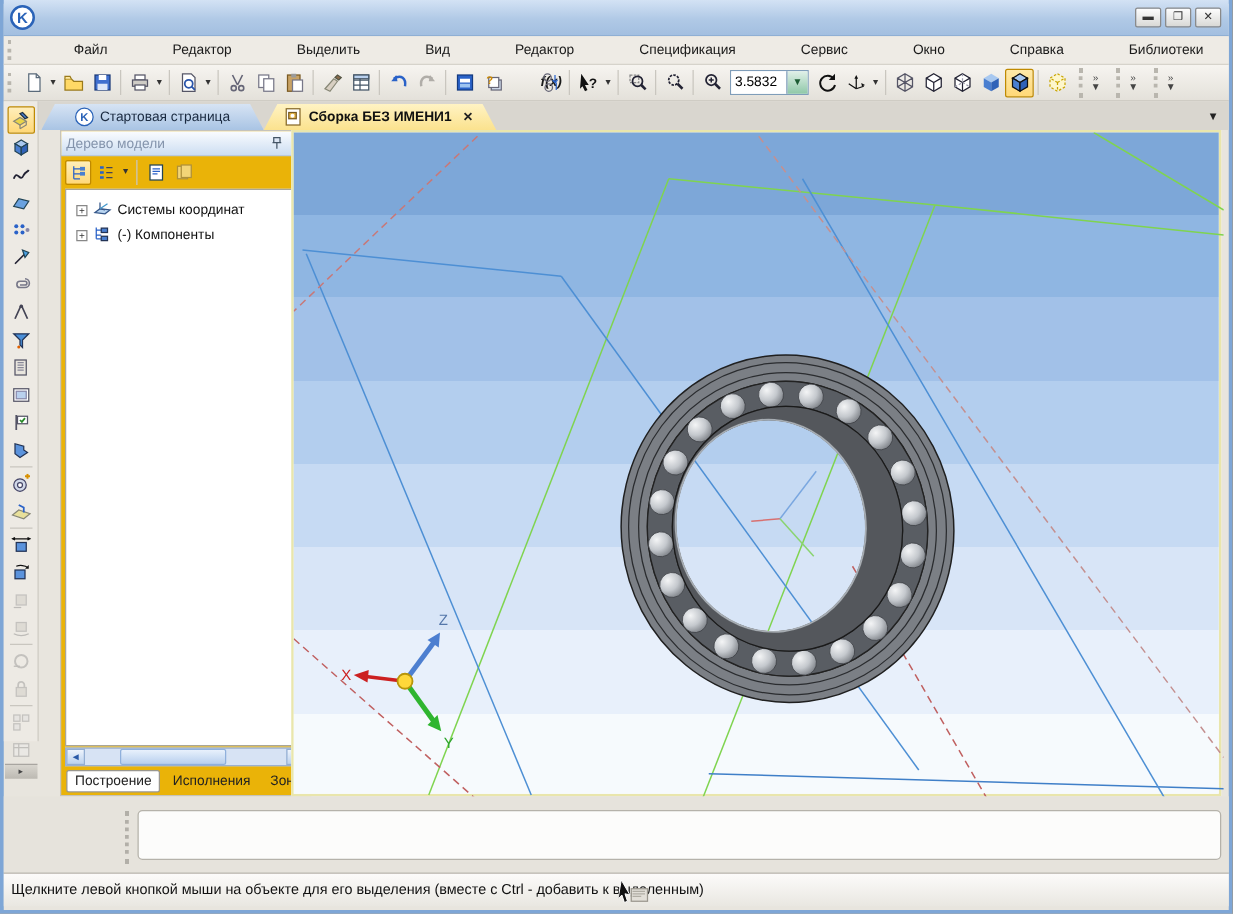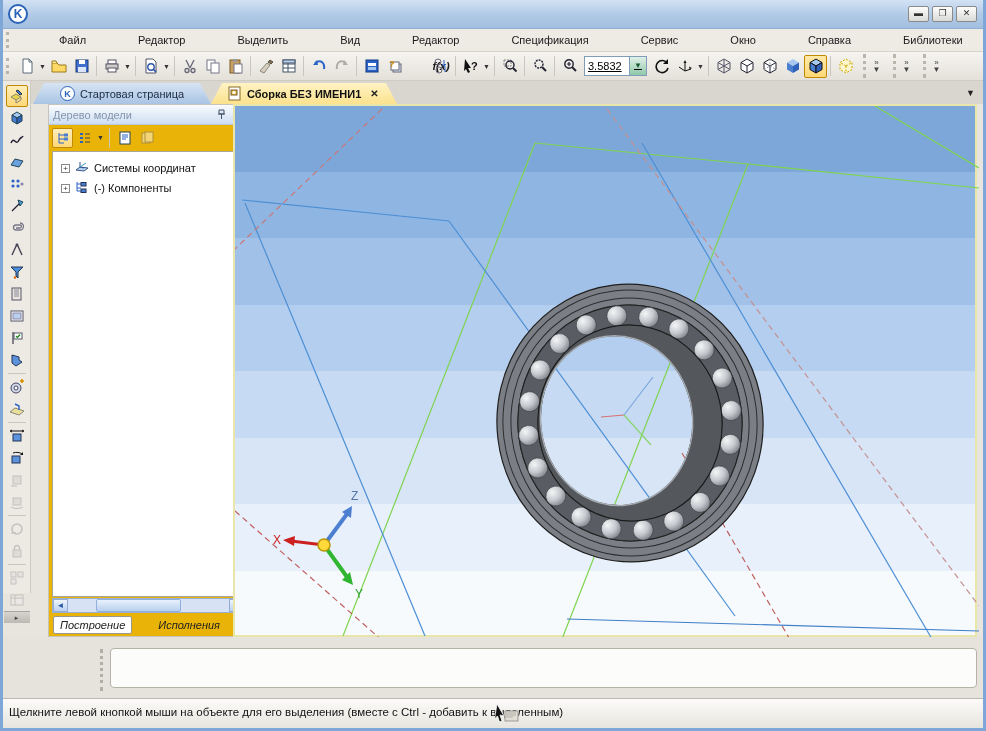--- a/index.html
+++ b/index.html
@@ -39,21 +39,21 @@
     display:flex; align-items:center; }
   .tbtn { width:23px; height:23px; display:flex; align-items:center;
     justify-content:center; border:1px solid transparent; border-radius:2px; }
   .tbtn.active { background:linear-gradient(#ffe9a8,#ffd877);
     border:1px solid #c08a00; }
   .caret { width:9px; height:23px; font-size:7px; color:#333; display:flex;
     align-items:center; justify-content:center; }
   .tsep { width:1px; height:20px; background:#c9c6bf; margin:0 3px; }
   .ic { display:block; }
   #scale-combo { display:flex; align-items:center; height:20px; margin:0 3px;
-    border:1px solid #7f9db9; background:#fff;text-decoration:underline; }
+    border:1px solid #7f9db9; background:#fff; }
   #scale-input { width:44px; height:18px; border:0; font-size:11px;
     font-family:"Liberation Sans",sans-serif; padding:0 3px; outline:none; }
   #scale-drop { width:17px; height:18px;
     background:linear-gradient(#e0f0e8,#8fc8a8); border-left:1px solid #7f9db9;
     font-size:8px; color:#1c5c34; text-align:center; line-height:17px; }
   .tbgroup { display:flex; flex-direction:column; align-items:center;
     justify-content:center; width:24px; height:24px; margin-left:6px;
     border-left:3px dotted #b9b6ae; color:#444; }
   .tbgroup span { font-size:8px; line-height:7px; }
   .fx { font-size:11px; font-style:italic; font-weight:bold; color:#1a1a1a;margin-left:47px; }
@@ -117,22 +117,22 @@
     margin:0 4px 0 6px; flex:0 0 auto; }
   
   #tree-hscroll { height:15px; margin:1px 3px; display:flex;
     border:1px solid #9ab0d0; background:#d7e3f4; }
   .sbtn { width:15px; background:linear-gradient(#eef4fc,#bcd2ee);
     border:1px solid #93aed2; color:#2a5aa8; font-size:8px; line-height:12px;
     text-align:center; }
   #hthumb { margin-left:28px; width:85px;
     background:linear-gradient(#e8f1fc,#b9d0ee); border:1px solid #8fb0dc;
     border-radius:2px; }
-  #tree-tabs { height:22px; display:flex; align-items:center; gap:20px;
-    padding:0 4px; font-size:11px; color:#222;font-style:italic; }
+  #tree-tabs { height:22px; display:flex; align-items:center; gap:4px;
+    padding:0 4px; font-size:11px; color:#222; }
   .treetab { padding:2px 6px; }
   .treetab.active { background:#fff; border:1px solid #9a978e;
     border-radius:2px; }
 
   
   #viewport-frame { left:233px; top:104px; width:744px; height:533px;
     border:2px solid #e9e6ac; background:#fff; }
   #viewport { position:absolute; inset:0;
     background:linear-gradient(to bottom,
       #7da7d8 0 66px, #8fb6e2 66px 132px, #a2c1e8 132px 199px,

